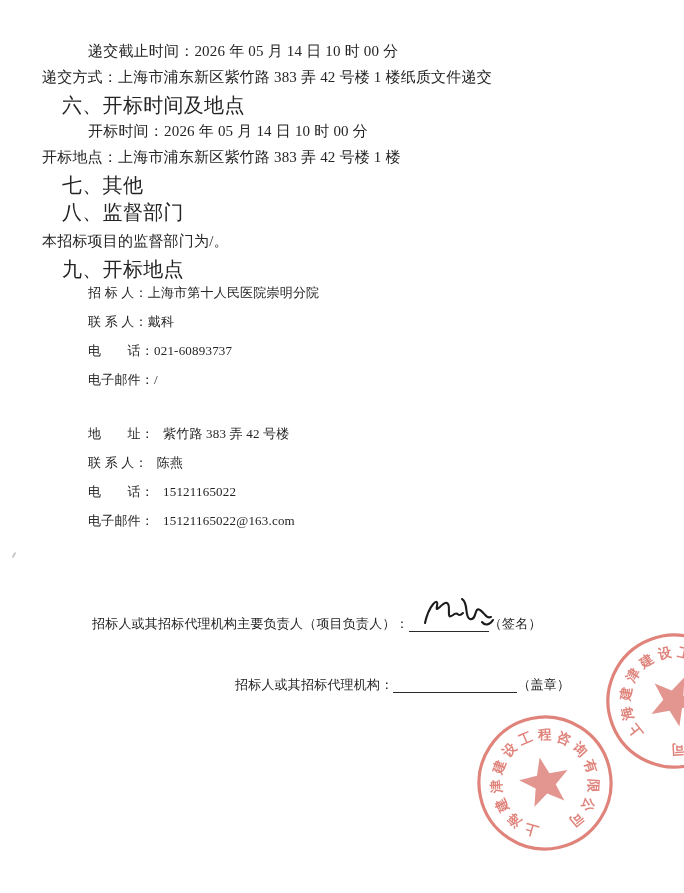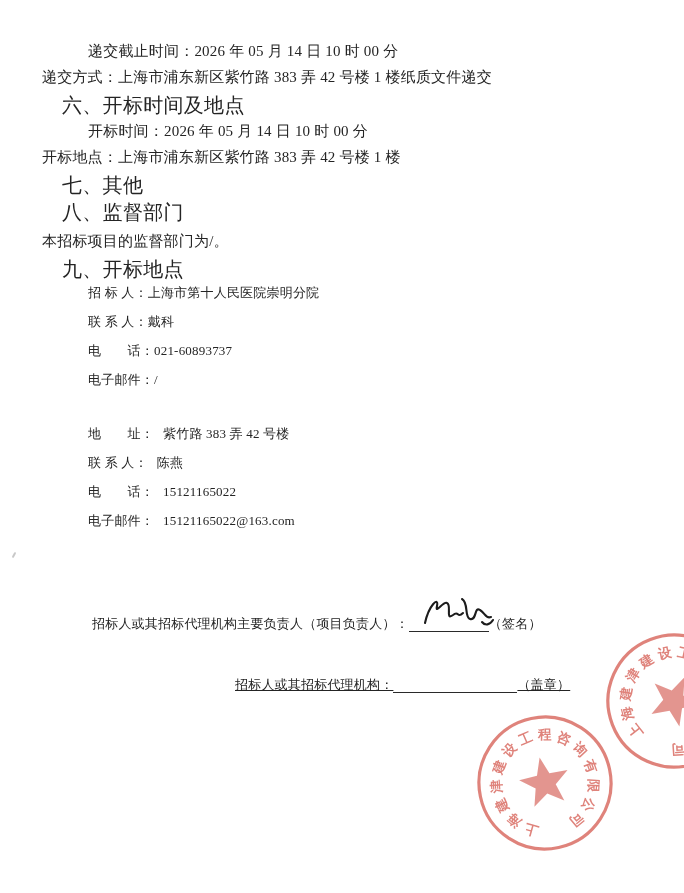--- a/index.html
+++ b/index.html
@@ -20,21 +20,21 @@
   p,h3{margin:0;}
   .body{font-size:15px;line-height:20px;margin-left:88px;letter-spacing:.2px;}
   .h{font-size:20px;line-height:22px;margin-left:62px;font-weight:normal;letter-spacing:.3px;}
   .row{font-size:13px;line-height:20px;margin-left:88px;letter-spacing:.2px;}
   .mb3{margin-bottom:3px;}.mb4{margin-bottom:8px;}.mb5{margin-bottom:5px;}
   .mb6{margin-bottom:6px;}.mb7{margin-bottom:7px;margin-left:42px;}.mb9{margin-bottom:9px;}
   .mb34{margin-bottom:34px;}.mb82{margin-bottom:82px;}
   .val.gap{padding-left:9px;text-align:right;}
   .sig{font-size:13px;line-height:22px;letter-spacing:.2px;}
   .sig1{margin-left:92px;margin-bottom:39px;}
-  .sig2{margin-left:235px;text-decoration:underline;}
+  .sig2{margin-left:235px;}
   .uline{
     display:inline-block;position:relative;
     height:16px;vertical-align:-4px;
     border-bottom:1.5px solid #2a2a2a;
   }
   .u1{width:80px;}
   .u2{width:124px;}
   .scribble{position:absolute;left:10px;top:-22px;overflow:visible;}
   .scribble path{stroke:#1c1c1c;stroke-width:2.1;fill:none;stroke-linecap:round;stroke-linejoin:round;}
   .seal{

